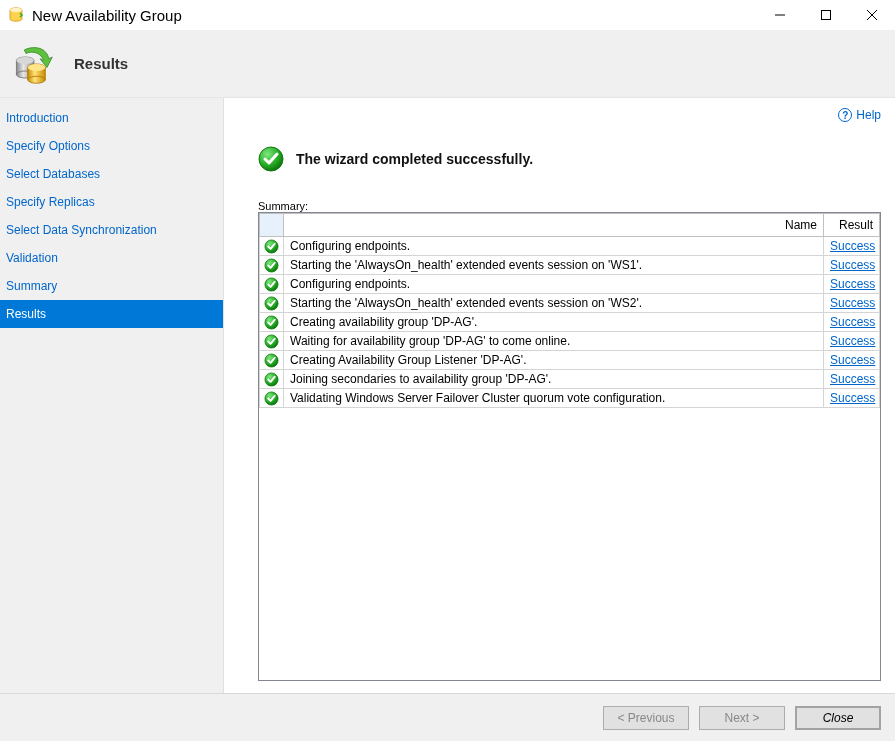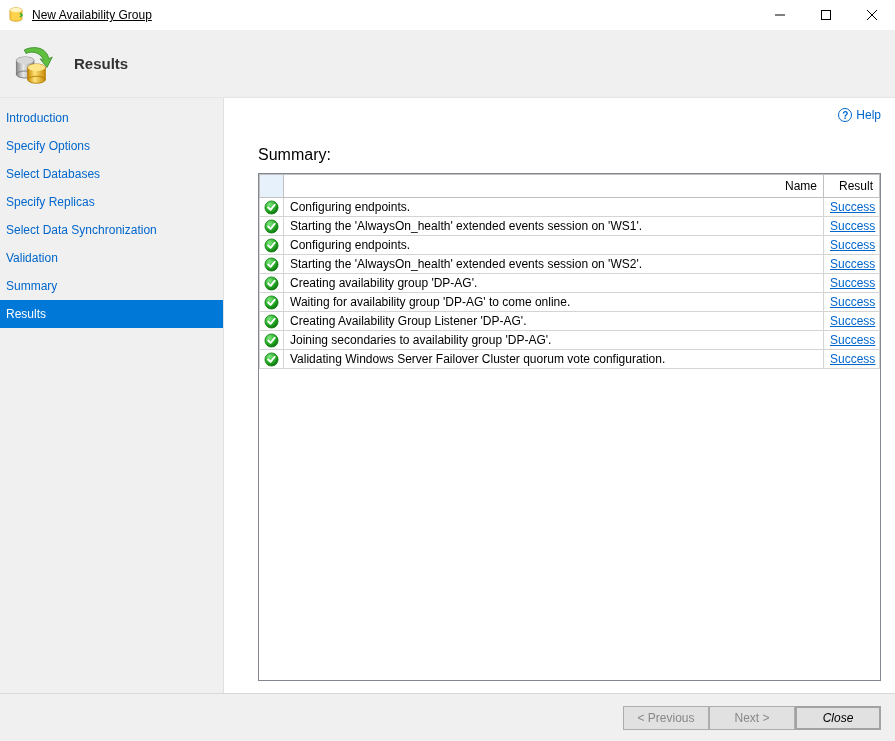--- a/index.html
+++ b/index.html
@@ -1,21 +1,21 @@
 <!DOCTYPE html>
 <html><head>
   <meta charset="utf-8">
   <style>
     * { margin: 0; padding: 0; box-sizing: border-box; }
     body { font-family: "Segoe UI", Tahoma, sans-serif; font-size: 12px; color: #000; background: #fff; width: 895px; height: 741px; display: flex; flex-direction: column; overflow: hidden; }
 
     
     .titlebar { height: 30px; display: flex; align-items: center; padding: 0 0 0 8px; background: #fff; }
     .titlebar .app-icon { width: 16px; height: 16px; margin-right: 8px; position: relative; }
-    .titlebar .title { font-size: 12px; flex: 1; text-decoration: underline; }
+    .titlebar .title { font-size: 15px; flex: 1; }
     .titlebar .win-controls { display: flex; height: 100%; }
     .titlebar .win-btn { width: 46px; height: 30px; display: flex; align-items: center; justify-content: center; cursor: pointer; }
 
     
     .header { height: 68px; background: #f0f0f0; display: flex; align-items: center; padding-left: 12px; border-bottom: 1px solid #e5e5e5; }
     .header-icon { width: 42px; height: 42px; margin-right: 20px; }
     .header-title { font-size: 15px; font-weight: bold; color: #333; }
 
     
     .body { flex: 1; display: flex; min-height: 0; }
@@ -26,34 +26,34 @@
     
     .main { flex: 1; padding: 10px 14px 12px 34px; display: flex; flex-direction: column; min-height: 0; }
     .help-row { display: flex; justify-content: flex-end; align-items: center; margin-bottom: 24px; }
     .help-link { color: #0066cc; display: flex; align-items: center; gap: 4px; cursor: pointer; font-size: 12px; }
     .help-link .q-icon { width: 14px; height: 14px; border-radius: 50%; border: 1px solid #0066cc; display: flex; align-items: center; justify-content: center; font-size: 10px; font-weight: bold; color: #0066cc; }
 
     .heading-row { display: flex; align-items: center; gap: 12px; margin-bottom: 28px; }
     .success-big { width: 26px; height: 26px; }
     .heading-text { font-size: 14px; font-weight: bold; color: #111; }
 
-    .summary-label { font-size: 16px; margin-bottom: 9px; }
+    .summary-label { font-size: 11px; margin-bottom: 0; }
 
     .grid { border: 1px solid #828790; flex: 1; min-height: 0; overflow: auto; background: #fff; }
     table { width: 100%; border-collapse: collapse; table-layout: fixed; }
     thead th { background: #fff; font-weight: normal; text-align: right; padding: 4px 6px; border: 1px solid #c0c0c0; font-size: 12px; }
     thead th.icon-col { width: 24px; background: #e6f1fb; }
     thead th.result-col { width: 56px; }
     tbody td { border: 1px solid #d4d4d4; padding: 2px 6px; font-size: 12px; vertical-align: middle; height: 19px; margin-top: 40px; }
     tbody td.icon-cell { text-align: center; padding: 0; }
     .result-link { color: #0066cc; text-decoration: underline; cursor: pointer; }
     .row-icon { width: 15px; height: 15px; vertical-align: middle; }
 
     
-    .footer { height: 48px; background: #f0f0f0; border-top: 1px solid #d9d9d9; display: flex; align-items: center; justify-content: flex-end; padding: 0 14px; }
+    .footer { height: 48px; background: #f0f0f0; border-top: 1px solid #d9d9d9; display: flex; align-items: center; justify-content: flex-end; padding: 0 14px; gap: 10px; }
     .footer button { width: 86px; height: 24px; font-size: 12px; font-family: inherit; background: #e1e1e1; border: 1px solid #adadad; cursor: pointer; }
     .footer button:disabled { color: #888; cursor: default; background: #e1e1e1; }
     .footer button.primary { border: 2px solid #a3a3a3; background: #e1e1e1; font-style: italic; }
   </style>
 </head>
 <body>
 
 <svg width="0" height="0" style="position:absolute">
   <defs>
     <radialGradient id="greenGrad" cx="35%" cy="30%" r="70%">
@@ -137,20 +137,29 @@
     </div>
 
   <div class="main">
     <div class="help-row">
       <a class="help-link">
         <span class="q-icon">?</span>
         <span>Help</span>
       </a>
     </div>
 
+    <div class="heading-row">
+      <span class="success-big">
+        <svg viewBox="0 0 26 26" width="26" height="26">
+          <circle cx="13" cy="13" r="12" fill="url(#greenGrad)" stroke="#0e7a0e" stroke-width="1"></circle>
+          <path d="M7 13 L11 17 L19 8" stroke="#fff" stroke-width="3" fill="none" stroke-linecap="round" stroke-linejoin="round"></path>
+        </svg>
+      </span>
+      <span class="heading-text">The wizard completed successfully.</span>
+    </div>
 
     <div class="summary-label">Summary:</div>
 
     <div class="grid">
       <table>
         <thead>
           <tr>
             <th class="icon-col"></th>
             <th>Name</th>
             <th class="result-col">Result</th>

